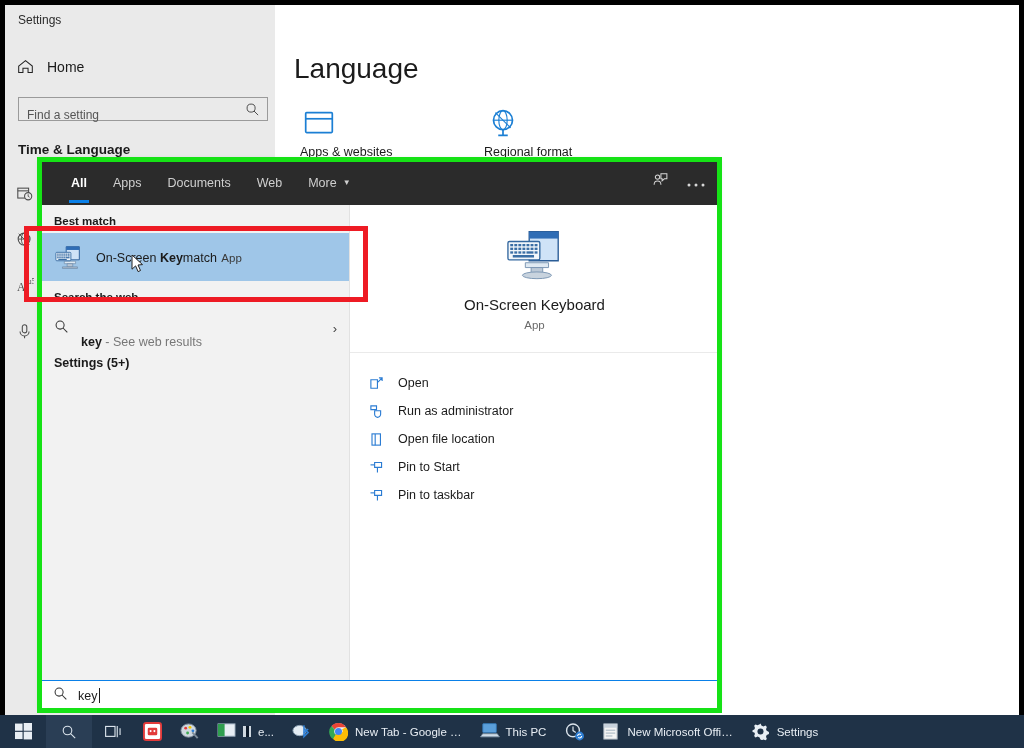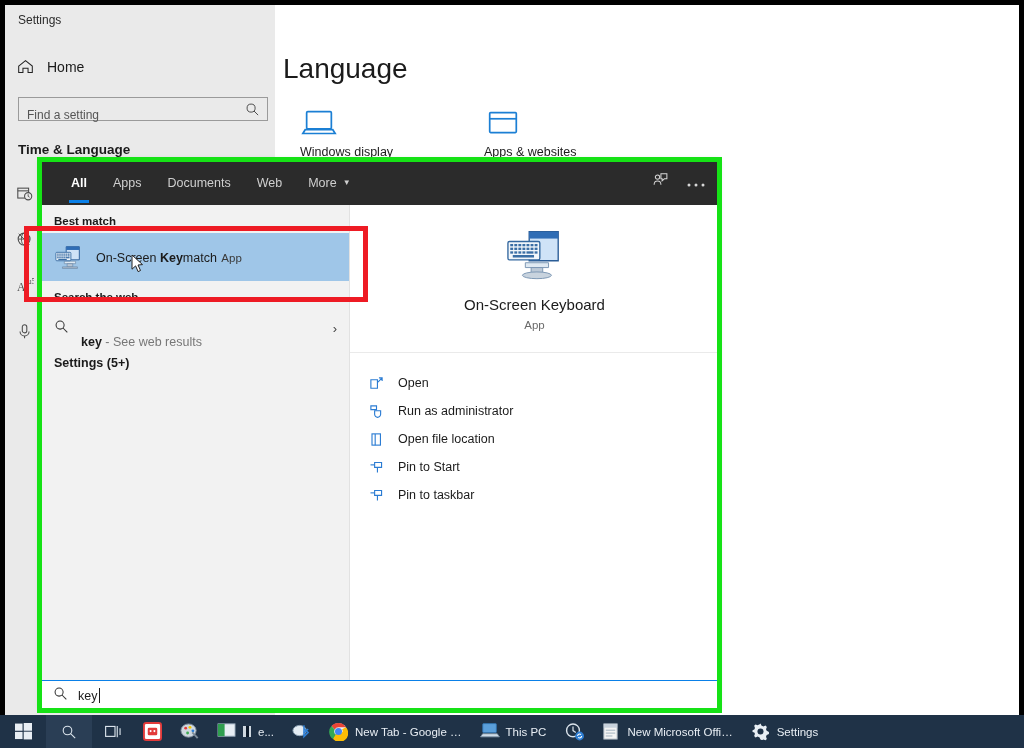--- a/index.html
+++ b/index.html
@@ -46,21 +46,21 @@
     font-size: 13.5px; font-weight: bold; color: #1b1b1b;
   }
   .sb-icons {
     position: absolute; left: 11px; top: 180px;
     display: flex; flex-direction: column; gap: 28px;
   }
   .sb-icons .ic { width: 18px; height: 18px; opacity: .85; }
 
   
   .page-title {
-    position: absolute; left: 278px; top: 48px;
+    position: absolute; left: 289px; top: 48px;
     font-size: 28px; color: #1b1b1b; font-weight: 400;
   }
   .pref-row {
     position: absolute; left: 295px; top: 102px;
     display: flex; gap: 64px;
   }
   .pref { width: 120px; text-align: left; }
   .pref .ic { height: 34px; margin-bottom: 4px; }
   .pref .lb { font-size: 12.5px; color: #1b1b1b; white-space: nowrap; }
 
@@ -254,34 +254,37 @@
         </span>
       </div>
     </div>
 
     <div class="page-title">Language</div>
 
     <div class="pref-row">
       <div class="pref">
         <div class="ic">
           <svg width="38" height="34" viewBox="0 0 40 34">
-              <rect x="7" y="4" width="26" height="18" rx="1.2" fill="none" stroke="#1b7fd4" stroke-width="1.8"></rect>
-              <path d="M3 27h34l-2.5-4H5.5z" fill="none" stroke="#1b7fd4" stroke-width="1.8"></path>
+              <rect x="6" y="5" width="28" height="21" rx="1" fill="none" stroke="#1b7fd4" stroke-width="1.8"></rect>
+              <line x1="6" y1="11.5" x2="34" y2="11.5" stroke="#1b7fd4" stroke-width="1.8"></line>
             </svg>
         </div>
-        <div class="lb">Windows display</div>
+        <div class="lb">Apps &amp; websites</div>
       </div>
       <div class="pref">
         <div class="ic">
           <svg width="38" height="34" viewBox="0 0 40 34">
-              <rect x="6" y="5" width="28" height="21" rx="1" fill="none" stroke="#1b7fd4" stroke-width="1.8"></rect>
-              <line x1="6" y1="11.5" x2="34" y2="11.5" stroke="#1b7fd4" stroke-width="1.8"></line>
+              <circle cx="20" cy="13" r="10" fill="none" stroke="#1b7fd4" stroke-width="1.8"></circle>
+              <ellipse cx="20" cy="13" rx="4.4" ry="10" fill="none" stroke="#1b7fd4" stroke-width="1.2"></ellipse>
+              <line x1="10" y1="13" x2="30" y2="13" stroke="#1b7fd4" stroke-width="1.2"></line>
+              <path d="M20 23v6M15 29h10" fill="none" stroke="#1b7fd4" stroke-width="1.8"></path>
+              <line x1="12" y1="5" x2="28" y2="21" stroke="#1b7fd4" stroke-width="1.2"></line>
             </svg>
         </div>
-        <div class="lb">Apps &amp; websites</div>
+        <div class="lb">Regional format</div>
       </div>
     </div>
   </div>
 
   <div class="search-overlay">
 
     <div class="s-header">
       <div class="s-tabs">
         <div class="s-tab active">
             <span>All</span>

